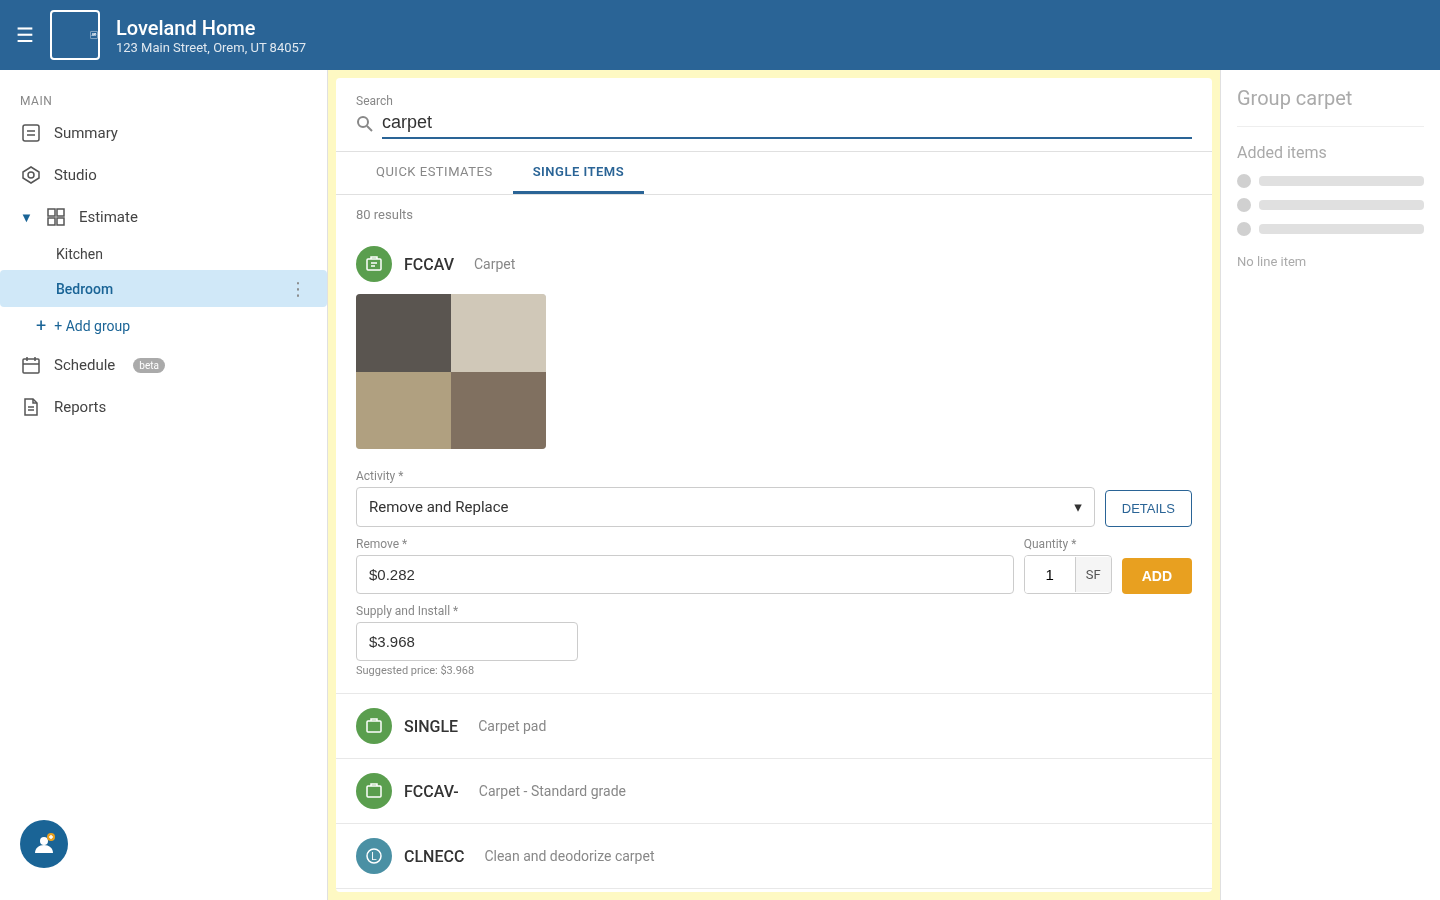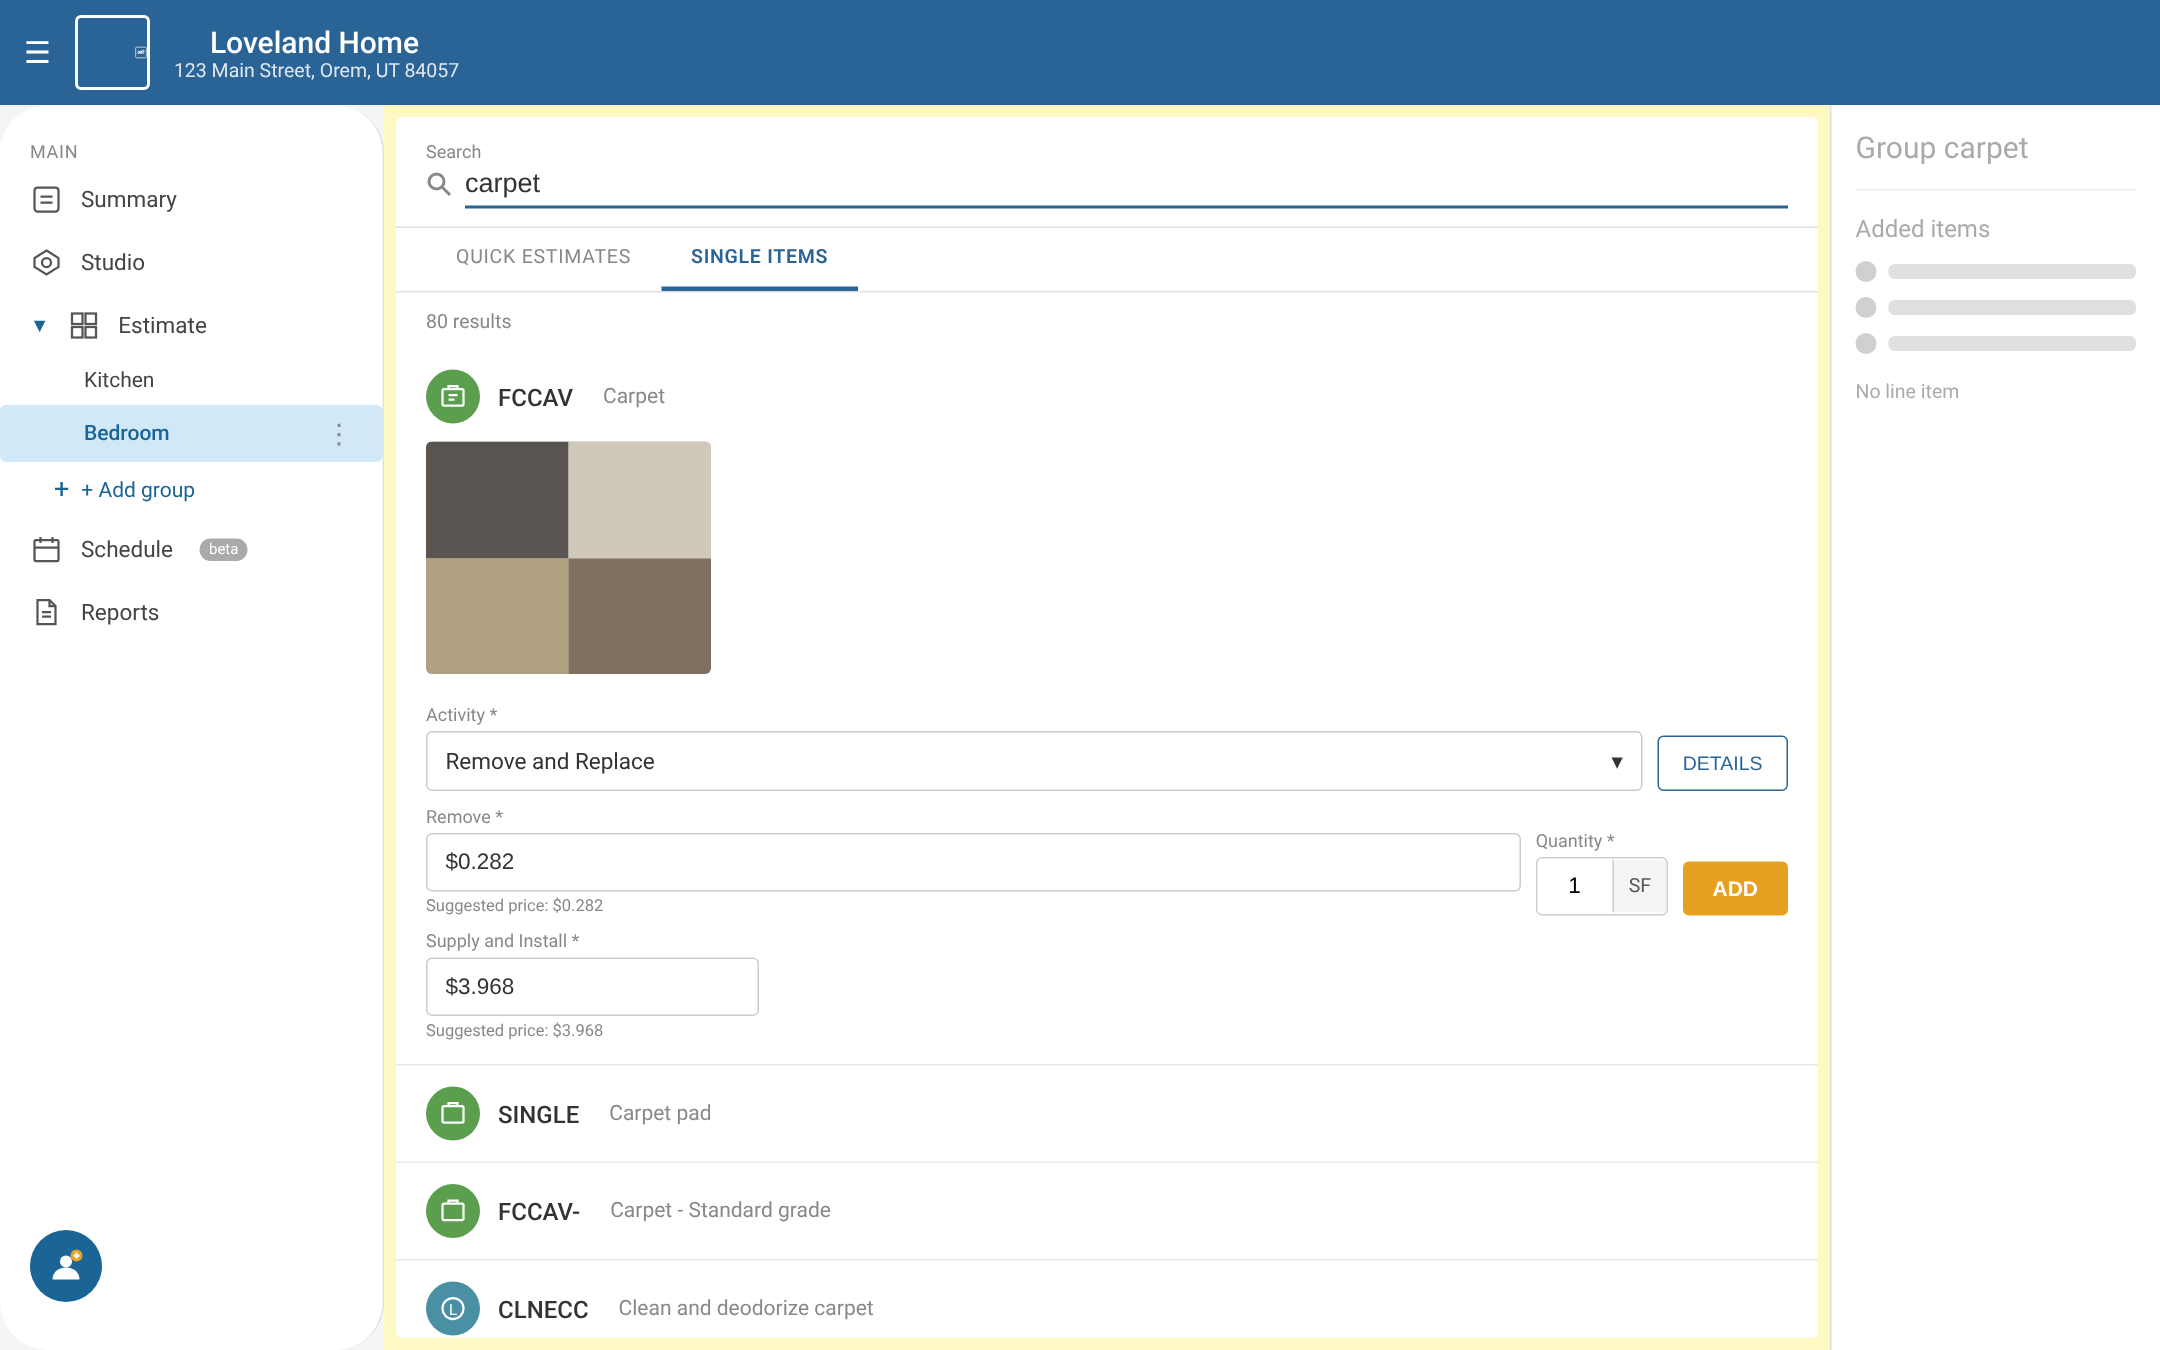--- a/index.html
+++ b/index.html
@@ -24,36 +24,35 @@
       border-radius: 4px;
       display: flex;
       align-items: center;
       justify-content: center;
       font-weight: bold;
       font-size: 14px;
       color: white;
       padding-left: 38px;
     }
     .header-title { display: flex; flex-direction: column; }
-    .header-title-main { font-size: 20px; font-weight: 500; margin-left: 24px; }
+    .header-title-main { font-size: 20px; font-weight: 500; }
     .header-title-sub { font-size: 13px; opacity: 0.85; }
 
     
     .layout { display: flex; flex: 1; overflow: hidden; }
 
     
     .sidebar {
-      width: 256px;
+      width: 328px;
       background: white;
       border-right: 1px solid #e0e0e0;
       display: flex;
       flex-direction: column;
       padding: 16px 0;
       flex-shrink: 0;
-      border-radius: 32px;
     }
     .sidebar-section-label {
       font-size: 12px;
       color: #888;
       padding: 8px 20px 4px;
       text-transform: uppercase;
       letter-spacing: 0.5px;
     }
     .sidebar-item {
       display: flex;
@@ -568,21 +567,20 @@
                     <span>▾</span>
                   </div>
                   <button class="details-btn">DETAILS</button>
                 </div>
               </div>
 
               <div class="price-row">
                 <div class="price-field">
                   <div class="activity-label">Remove *</div>
                   <input class="price-input" type="text" value="$0.282" style="">
-                  <div class="suggested-price">Suggested price: $0.282</div>
                 </div>
                 <div class="quantity-field">
                   <div class="activity-label">Quantity *</div>
                   <div class="quantity-input-row">
                     <input type="text" value="1" style="">
                     <span class="quantity-unit">SF</span>
                   </div>
                 </div>
                 <button class="add-btn">ADD</button>
               </div>

